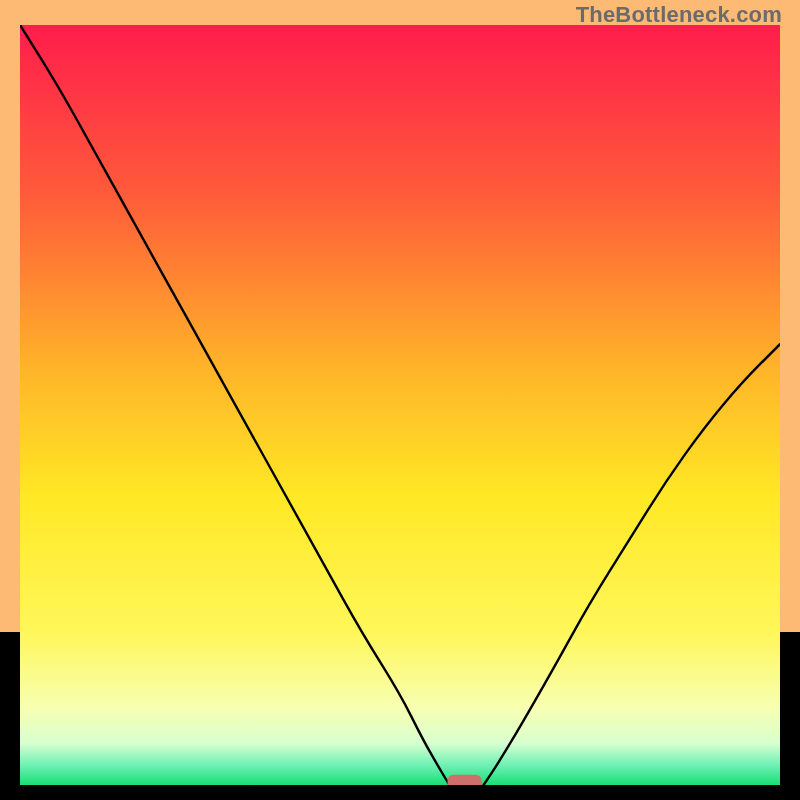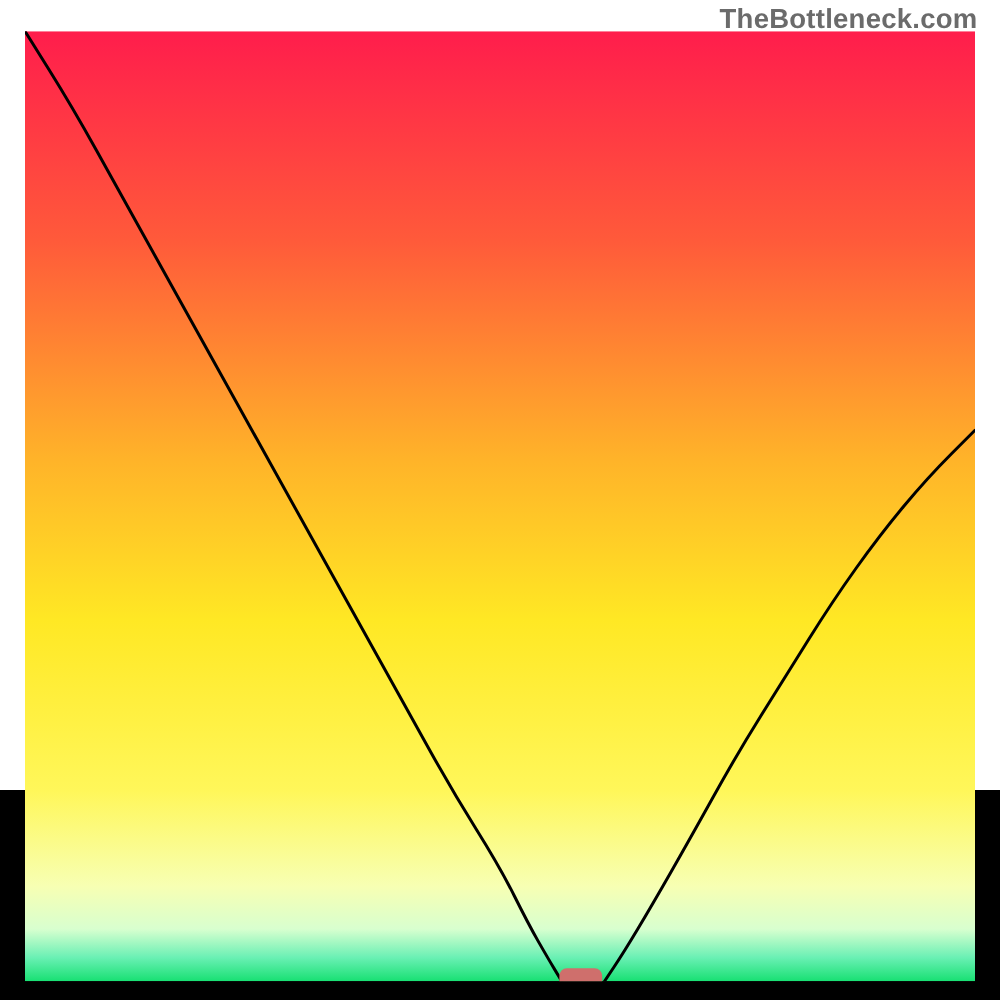--- a/index.html
+++ b/index.html
@@ -7,21 +7,21 @@
     padding: 0;
     width: 800px;
     height: 800px;
     background: #000;
     overflow: hidden;
   }
   .frame {
     position: relative;
     width: 800px;
     height: 632px;
-    background: #ffffff;
+    background: #fdba74;
   }
   .watermark {
     position: absolute;
     top: 2px;
     right: 18px;
     font-family: Arial, Helvetica, sans-serif;
     font-size: 22px;
     font-weight: 600;
     color: #6b6b6b;
     letter-spacing: 0.2px;

